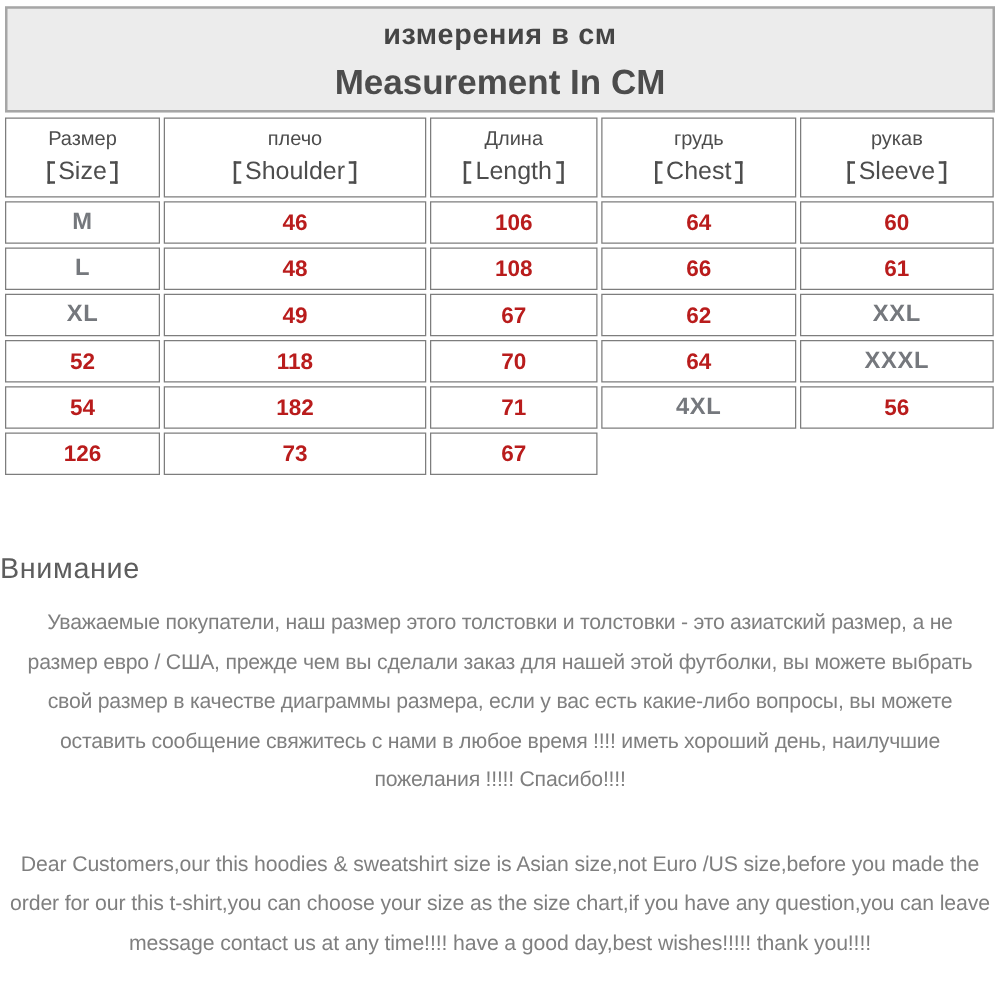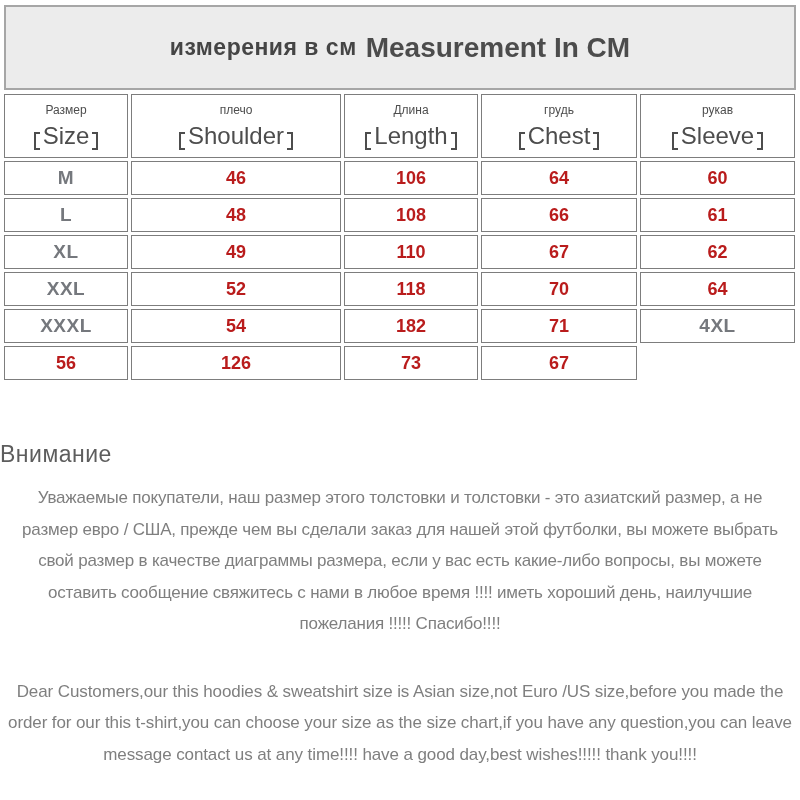--- a/index.html
+++ b/index.html
@@ -9,21 +9,21 @@
     font-family: "Liberation Sans", sans-serif;
     overflow: hidden;
   }
   
   .banner {
     margin: 5px 4px 0 4px;
     height: 85px;
     background: #ececec;
     border: 2px solid #a6a6a6;
     display: flex;
-    flex-direction: row;
+    flex-direction: column;
     align-items: center;
     justify-content: center;
     gap: 9px;
   }
   .banner .title-ru {
     font-size: 23px;
     font-weight: bold;
     color: #454545;
     letter-spacing: 0.5px;
   }
@@ -46,28 +46,28 @@
     align-items: center;
     justify-content: center;
   }
   .cell.head {
     height: 64px;
     flex-direction: column;
     gap: 5px;
   }
   .cell.data { height: 34px; }
   .col-ru {
-    font-size: 12px;
+    font-size: 16px;
     color: #4d4d4d;
   }
   .col-en {
-    font-size: 24px;
+    font-size: 20px;
     color: #4d4d4d;
     display: inline-flex;
-    align-items: flex-end;
+    align-items: center;
   }
   
   .bkt {
     display: inline-block;
     width: 6px;
     height: 18px;
     border: 2px solid #4d4d4d;
   }
   .bkt.l { border-right: none; margin-right: 3px; }
   .bkt.r { border-left: none; margin-left: 3px; }
@@ -185,23 +185,20 @@
       <span class="num-val">61</span>
     </div>
 
   <div class="cell data">
       <span class="size-val">XL</span>
     </div>
   <div class="cell data">
       <span class="num-val">49</span>
     </div>
   <div class="cell data">
-      <span class="num-val">110</span>
-    </div>
-  <div class="cell data">
       <span class="num-val">67</span>
     </div>
   <div class="cell data">
       <span class="num-val">62</span>
     </div>
 
   <div class="cell data">
       <span class="size-val">XXL</span>
     </div>
   <div class="cell data">

